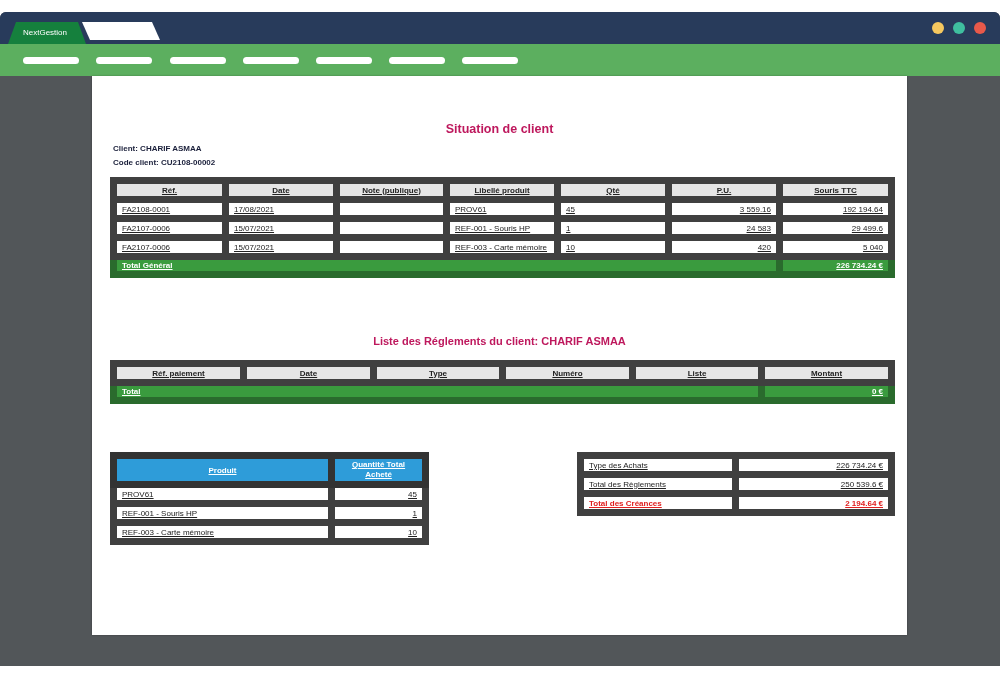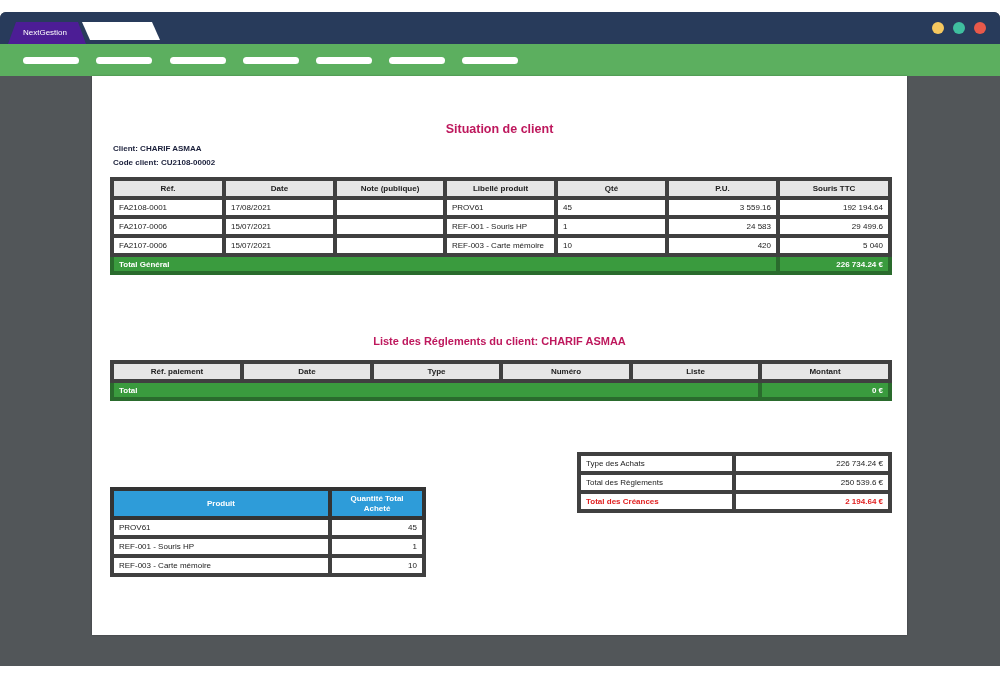--- a/index.html
+++ b/index.html
@@ -1,38 +1,38 @@
 <!DOCTYPE html>
 <html><head>
 <meta charset="utf-8">
 <style>
   * { box-sizing: border-box; margin: 0; padding: 0; }
   html, body { width: 1000px; height: 679px; background: #ffffff; overflow: hidden; }
   body { font-family: "Liberation Sans", sans-serif; position: relative; }
 
   .window { position: absolute; left: 0; top: 12px; width: 1000px; height: 654px; background: #525659; border-radius: 6px 6px 0 0; overflow: hidden; }
   .titlebar { position: absolute; left: 0; top: 0; width: 1000px; height: 32px; background: #283b5b; }
-  .tab-active { position: absolute; left: 8px; top: 10px; width: 78px; height: 22px; background: #4c1d95; clip-path: polygon(8px 0, 70px 0, 78px 22px, 0 22px); }
+  .tab-active { position: absolute; left: 8px; top: 10px; width: 78px; height: 22px; background: #15803d; clip-path: polygon(8px 0, 70px 0, 78px 22px, 0 22px); }
   .tab-active span { position: absolute; left: 15px; top: 6px; font-size: 8px; color: #ffffff; }
   .tab-blank { position: absolute; left: 82px; top: 10px; width: 78px; height: 18px; background: #ffffff; clip-path: polygon(0 0, 70px 0, 78px 18px, 8px 18px); }
   .dots { position: absolute; right: 14px; top: 10px; display: flex; gap: 9px; }
   .dot { width: 12px; height: 12px; border-radius: 50%; }
 
   .navbar { position: absolute; left: 0; top: 32px; width: 1000px; height: 32px; background: #5caf5f; }
   .nav-pill { position: absolute; top: 13px; width: 56px; height: 7px; background: #ffffff; border-radius: 4px; }
 
   .page { position: absolute; left: 92px; top: 64px; width: 815px; height: 559px; background: #ffffff; box-shadow: 0 0 2px rgba(0,0,0,0.3); }
 
   .footer { position: absolute; left: 0; top: 622px; width: 1000px; height: 32px; background: #283b5b; color: #ffffff; font-size: 12px; text-align: center; line-height: 32px; letter-spacing: 0.2px; }
 
   .title { position: absolute; font-weight: bold; color: #be185d; text-align: center; }
   .meta { position: absolute; left: 21px; font-size: 8px; font-weight: bold; color: #1a1f3a; }
 
   table { position: absolute; border-collapse: collapse; font-size: 8px; color: #222; table-layout: fixed; }
-  td, th { border: 4px solid #404040; padding: 0 5px; white-space: nowrap; overflow: hidden; }
+  td, th { border: 7px solid #404040; padding: 0 5px; white-space: nowrap; overflow: hidden; text-decoration: underline; }
   th { background: #e6e6e6; font-weight: bold; text-align: center; height: 19px; }
   td { height: 19px; }
   .c { text-align: left; }
   .r { text-align: right; }
   .l { text-align: left; }
   tr.total td { background: #3a9b3e; color: #ffffff; font-weight: bold; height: 18px; border-color: #2a6b2d; }
   th.blue { background: #2e9cd9; color: #ffffff; border-color: #333; }
   th.green { background: #4fae4d; color: #ffffff; border-color: #333; }
   td.red { color: #e02020; font-weight: bold; }
 </style>
@@ -140,21 +140,21 @@
         <th>Liste</th>
         <th>Montant</th>
       </tr>
       <tr class="total">
         <td colspan="5" class="l">Total</td>
         <td class="r">0 €</td>
       </tr>
     </tbody>
       </table>
 
-    <table style="left:18px; top:376px; width:312px;margin-top:35px;">
+    <table style="left:18px; top:376px; width:312px;">
       <colgroup>
         <col style="width:218px">
           <col style="width:94px">
       </colgroup>
       <tbody>
           <tr>
         <th class="blue" style="height:29px;">Produit</th>
         <th class="blue" style="height:29px; white-space:normal; line-height:10px;">Quantité Total Acheté</th>
       </tr>
       <tr>

